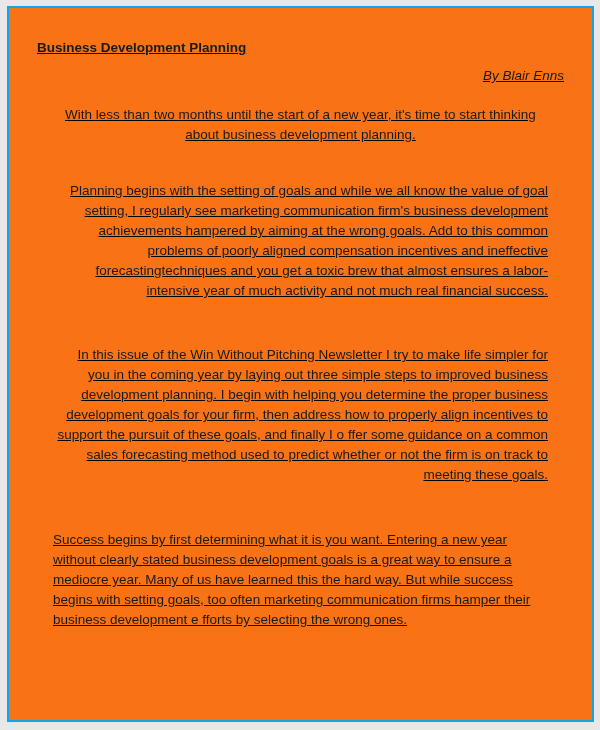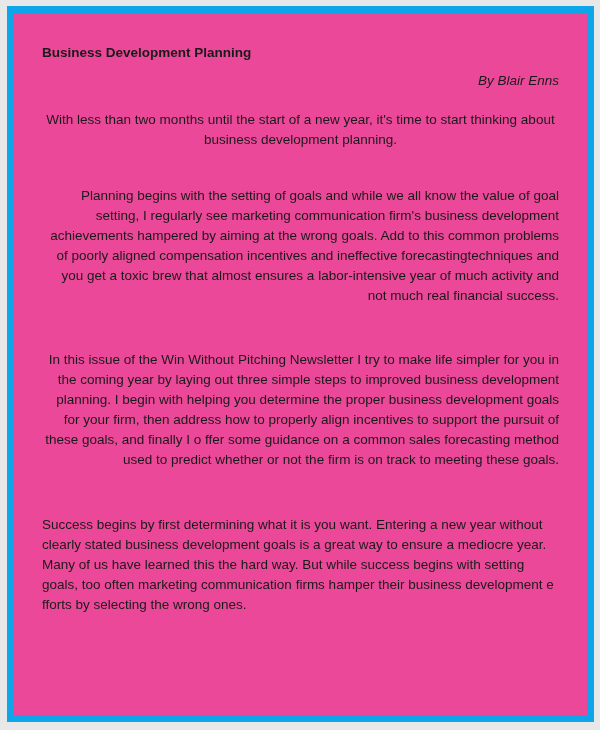--- a/index.html
+++ b/index.html
@@ -13,44 +13,45 @@
     font-family: "Liberation Sans", sans-serif;
     overflow: hidden;
     position: relative;
   }
   .paper {
     position: absolute;
     left: 7px;
     top: 6px;
     right: 6px;
     bottom: 8px;
-    background: #ec4899;
-    border: 7px solid #0ea5e9;
+    background: #f97316;
+    border: 2px solid #0ea5e9;
     box-sizing: border-box;
+    text-decoration: underline;
   }
   .content {
     padding: 30px 28px 0 28px;
     color: #1a1a1a;
     font-size: 13.5px;
     line-height: 20px;
   }
   .title {
     font-size: 13.5px;
     line-height: 20px;
     font-weight: bold;
     margin: 0 0 8px 0;
     text-align: left;
   }
   .byline {
     margin: 0 0 19px 0;
     text-align: right;
     font-style: italic;
   }
   p {
-    margin: 0;
+    margin: 16px;
   }
   .para-intro {
     text-align: center;
     margin-bottom: 36px;
   }
   .para-body-1 {
     text-align: right;
     margin-bottom: 44px;
   }
   .para-body-2 {

